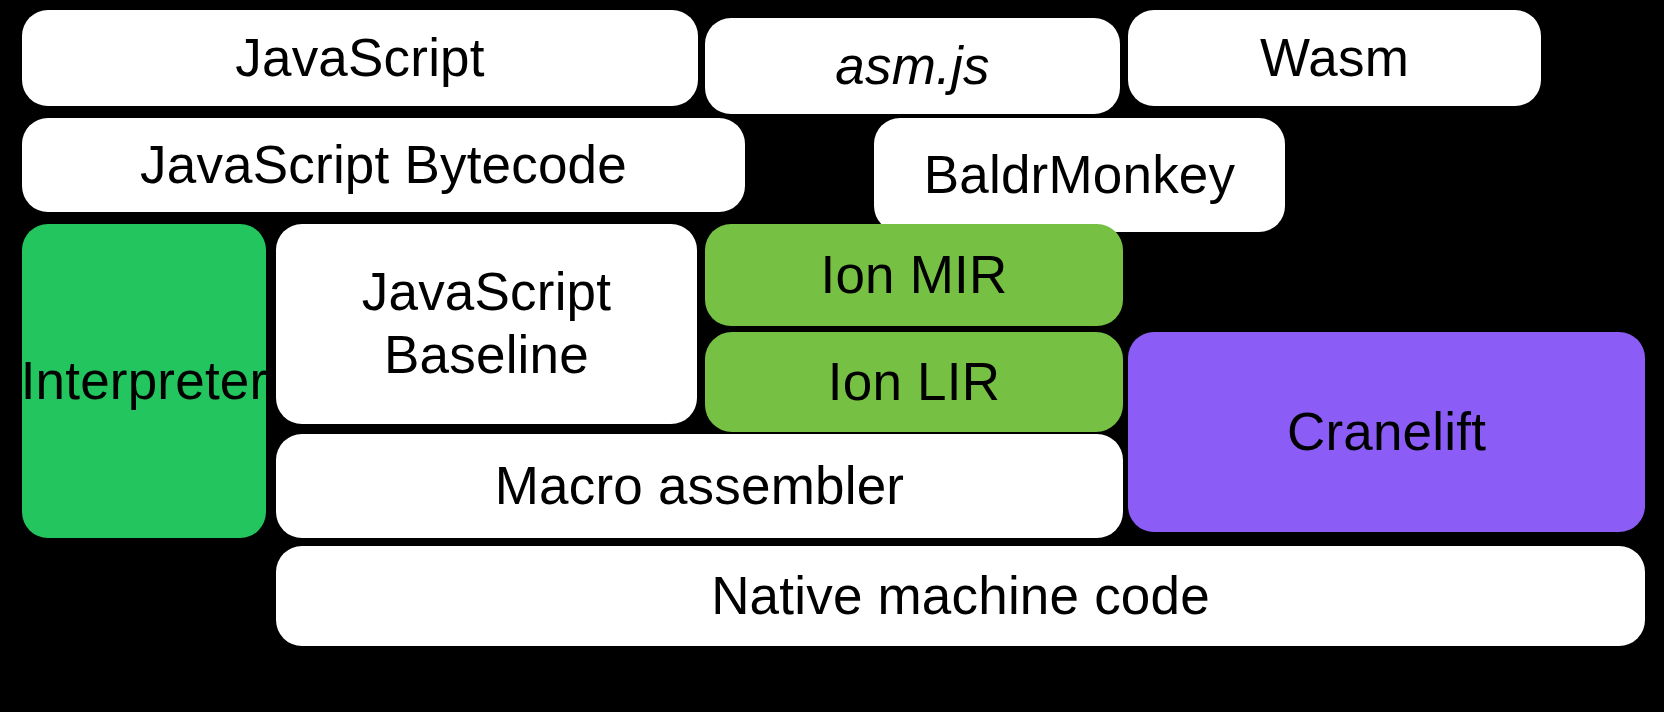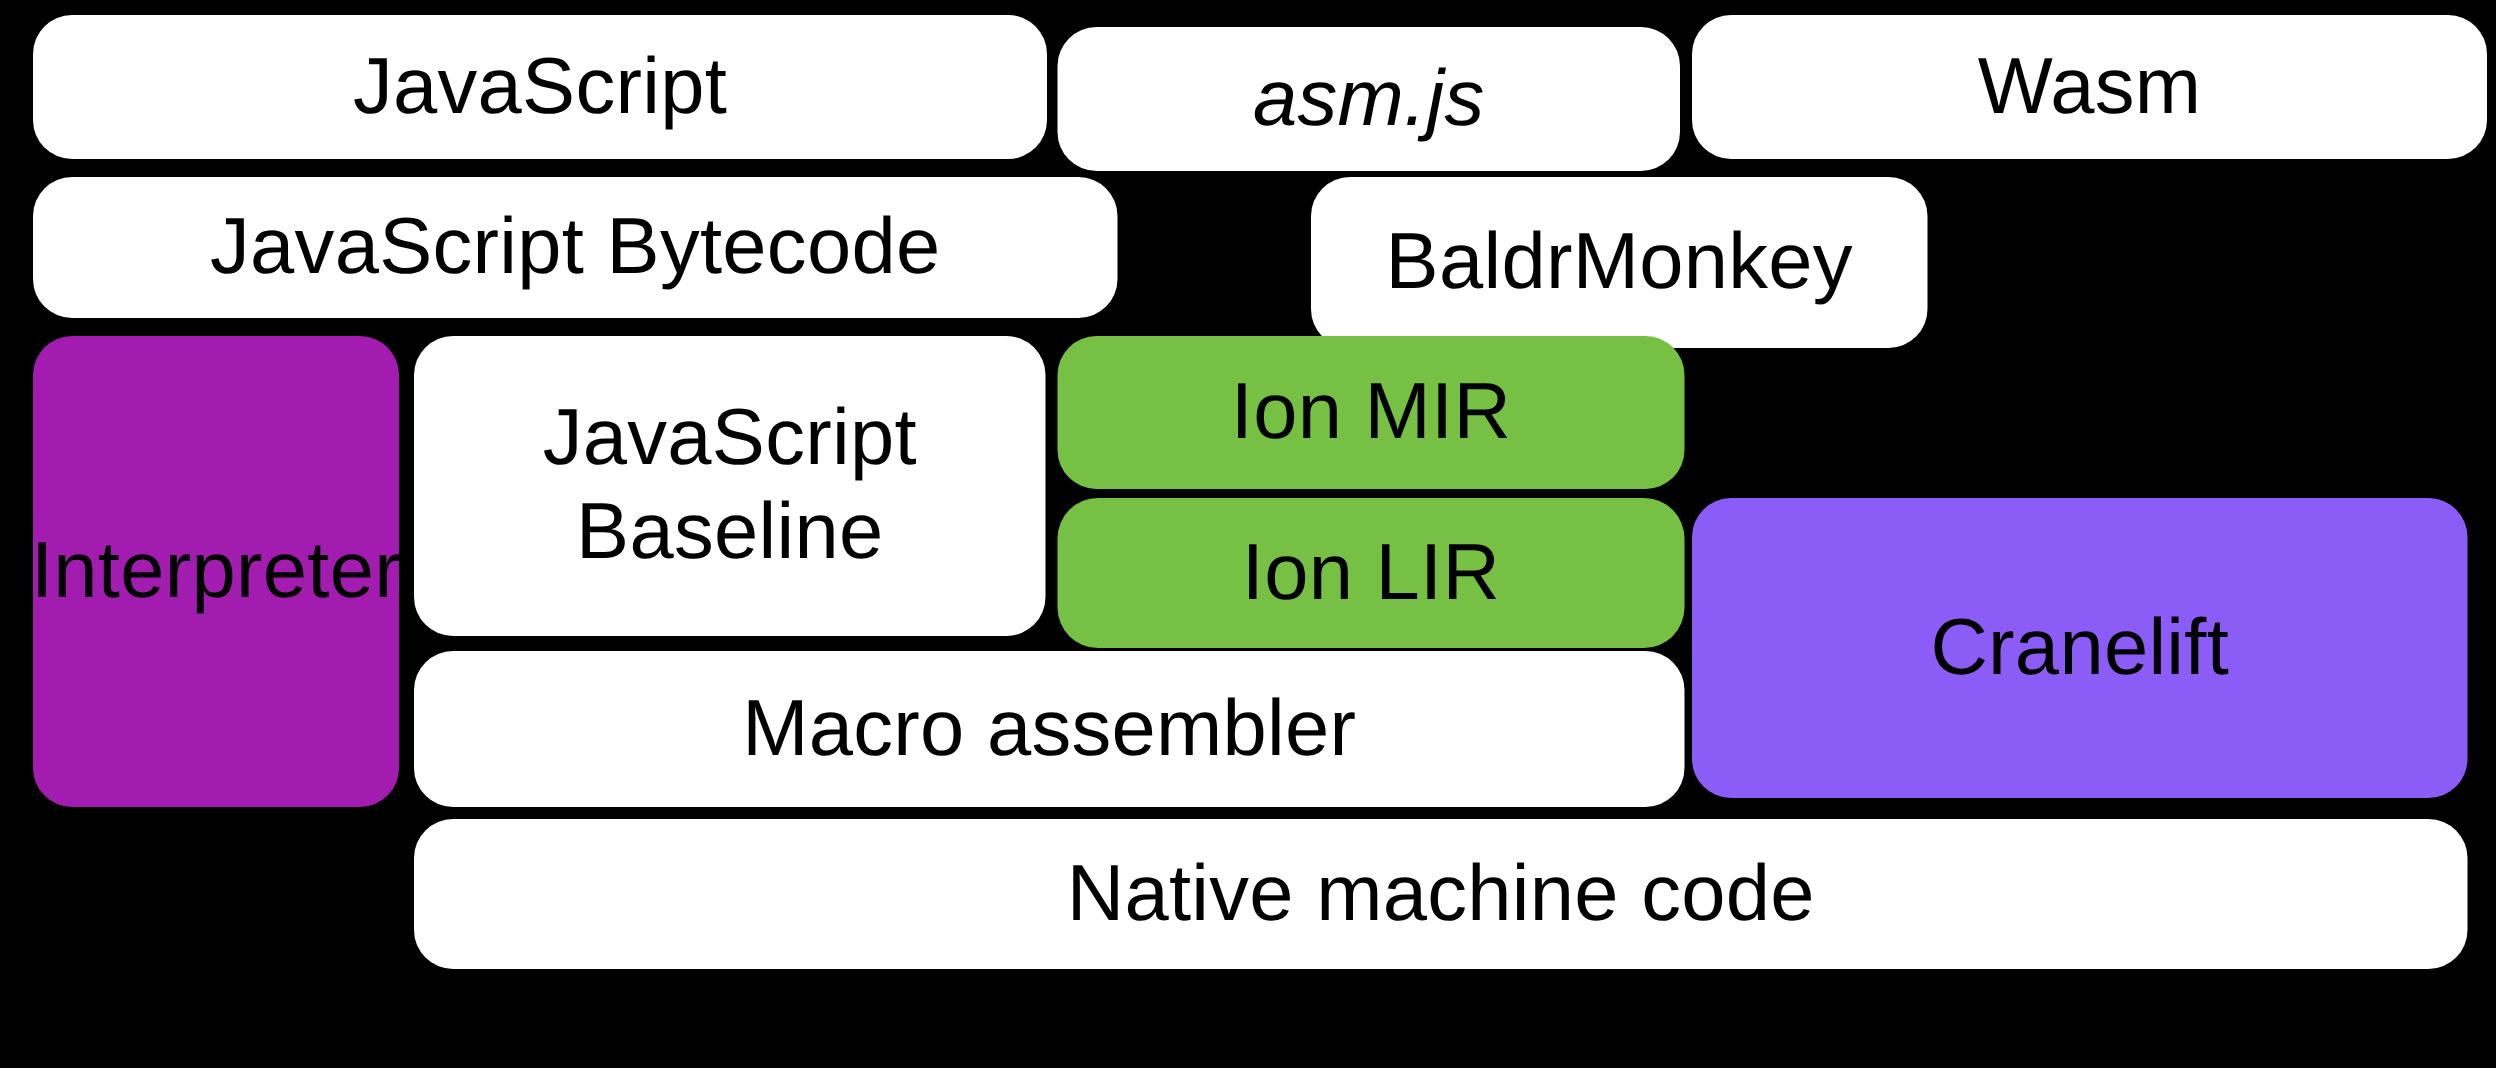--- a/index.html
+++ b/index.html
@@ -25,34 +25,34 @@
     border-radius: 26px;
     color: #000000;
     font-size: 53px;
     font-weight: 400;
     line-height: 1.18;
     letter-spacing: 0.2px;
     white-space: pre-line;
     padding: 4px 10px;
   }
   .fill-white { background: #FFFFFF; }
-  .fill-gray  { background: #a21caf; }
+  .fill-gray  { background: #22c55e; }
   .fill-green { background: #76C043; text-align: right; }
   .fill-pink  { background: #8b5cf6; }
 </style>
 </head>
 <body>
 
 <div id="stage">
 
   <div class="node fill-white" style="left:22px; top:10px; width:676px; height:96px;">JavaScript</div>
 
   <div class="node fill-white" style="left:705px; top:18px; width:415px; height:96px;font-style:italic;">asm.js</div>
 
-  <div class="node fill-white" style="left:1128px; top:10px; width:530px; height:96px;">Wasm</div>
+  <div class="node fill-white" style="left:1128px; top:10px; width:413px; height:96px;">Wasm</div>
 
   <div class="node fill-white" style="left:22px; top:118px; width:723px; height:94px;">JavaScript Bytecode</div>
 
   <div class="node fill-white" style="left:874px; top:118px; width:411px; height:114px;">BaldrMonkey</div>
 
   <div class="node fill-gray" style="left:22px; top:224px; width:244px; height:314px;">Interpreter</div>
 
   <div class="node fill-white" style="left:276px; top:224px; width:421px; height:200px;">JavaScript
 Baseline</div>
 

